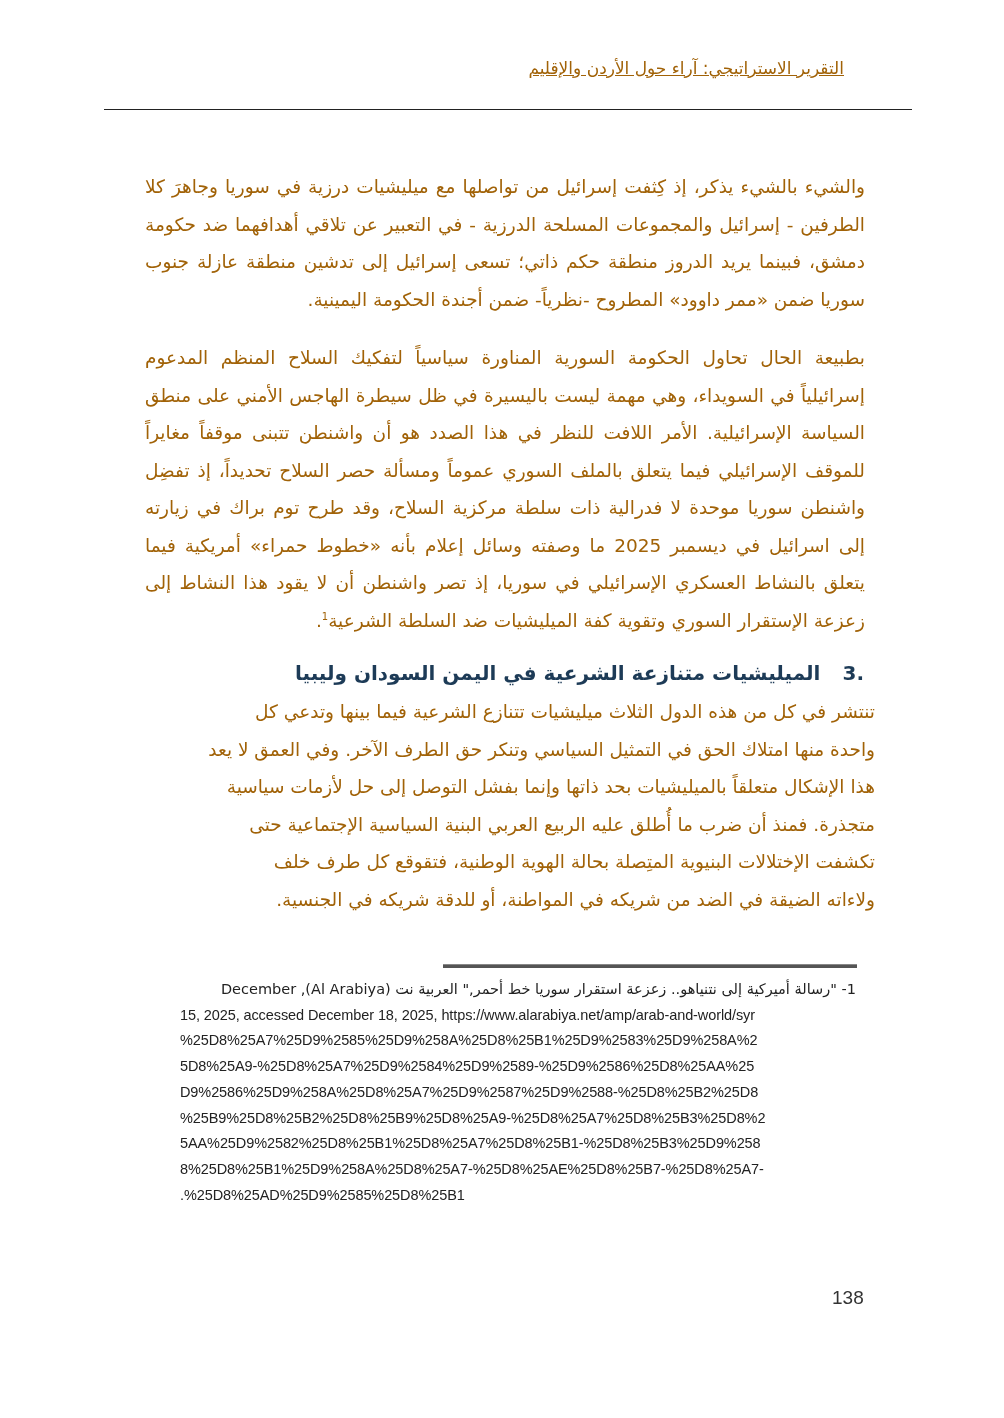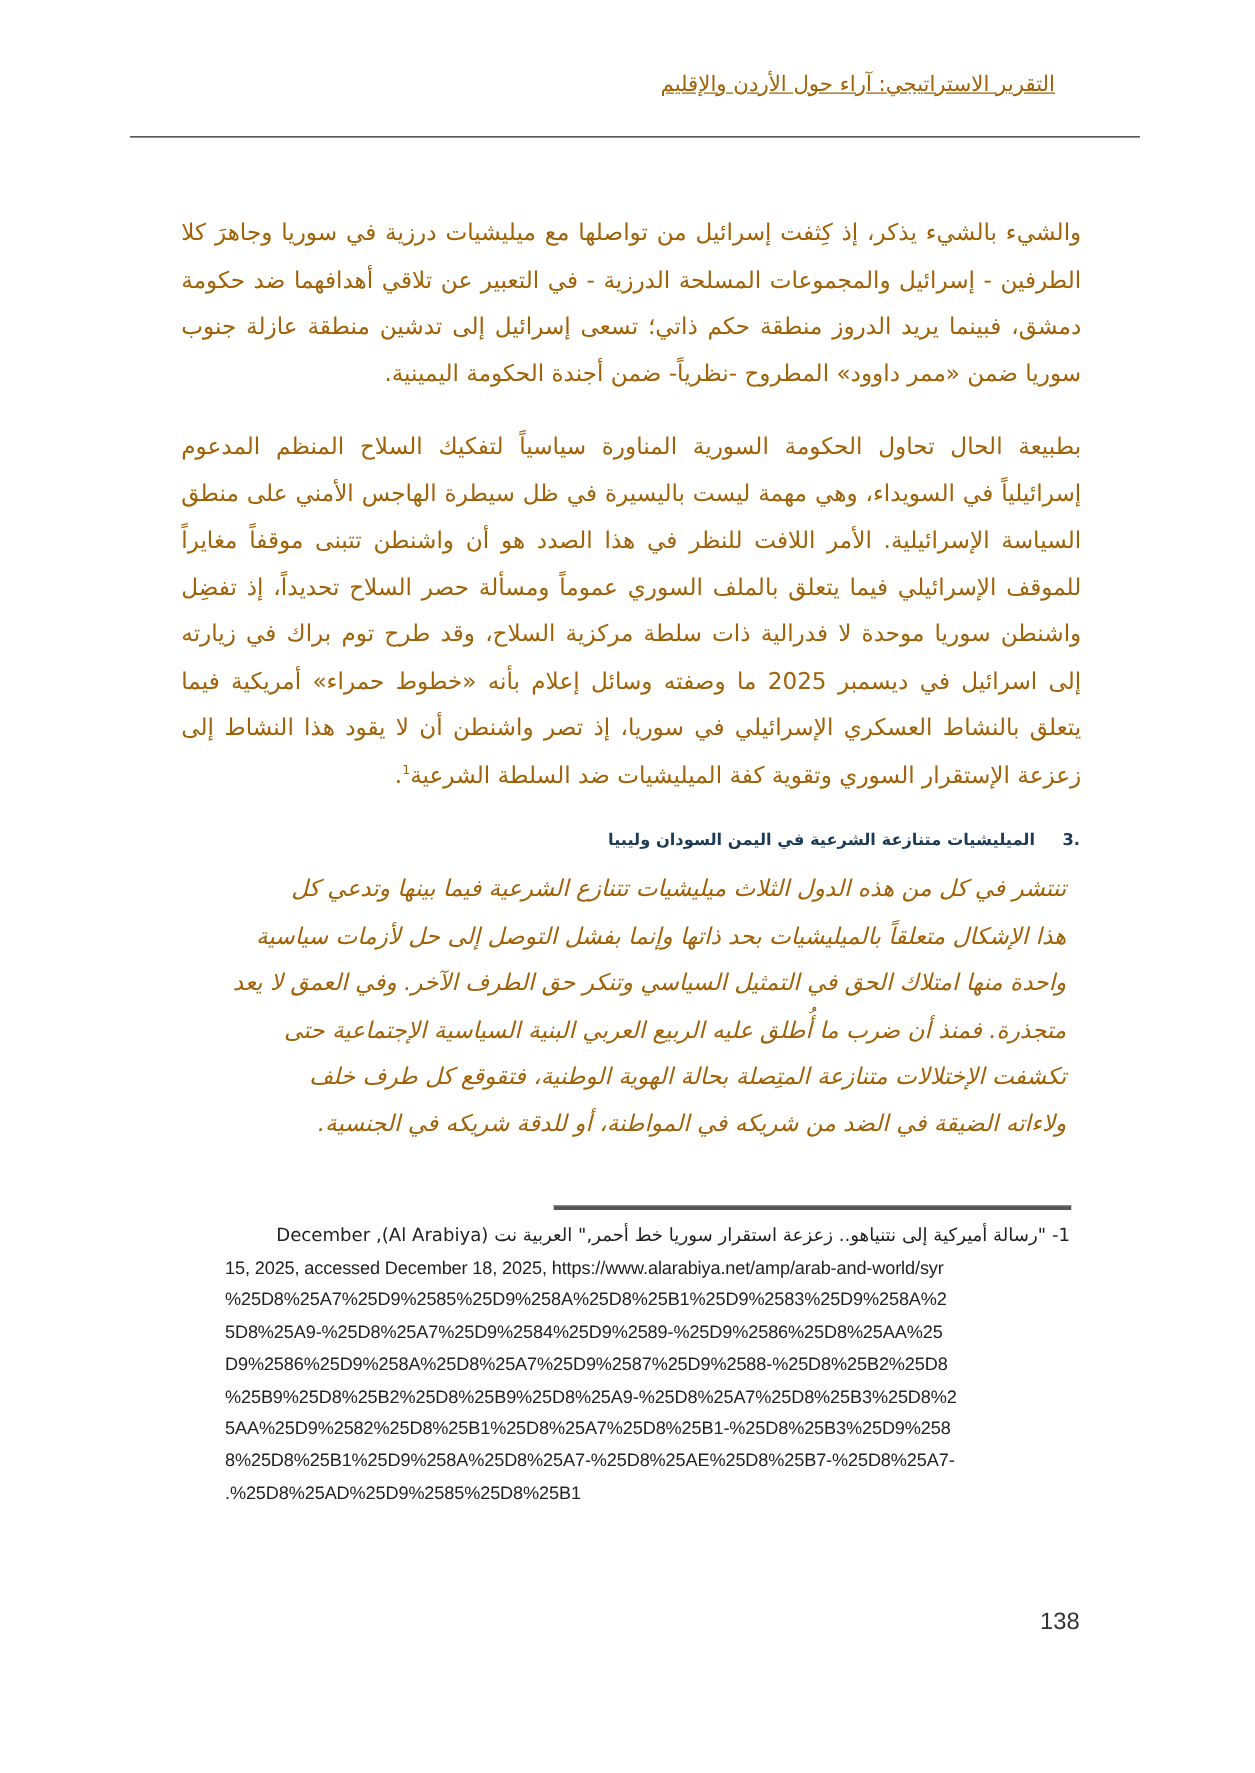--- a/index.html
+++ b/index.html
@@ -42,32 +42,31 @@
       text-align-last: right;
       font-size: 18.5px;
       line-height: 37.5px;
       color: #a16207;
     }
     .p1 { top: 168px; }
     .p2 { top: 339px; }
     .p3 {
       top: 693px;
       width: 690px;
-      left: 163px;
-      font-style: italic;
+      left: 185px;
     }
     .p3-line {
       display: block;
     }
     .section-heading {
       position: absolute;
       top: 655px;
       right: 140px;
       direction: rtl;
-      font-size: 13px;
+      font-size: 20px;
       font-weight: bold;
       color: #1d3b57;
       white-space: nowrap;
       line-height: 36px;
     }
     .section-number {
       display: inline-block;
       margin-left: 22px;
       direction: ltr;
     }
@@ -128,24 +127,24 @@
 <p class="body-text p1" style="margin:0">والشيء بالشيء يذكر، إذ كِثفت إسرائيل من تواصلها مع ميليشيات درزية في سوريا وجاهرَ كلا الطرفين - إسرائيل والمجموعات المسلحة الدرزية - في التعبير عن تلاقي أهدافهما ضد حكومة دمشق، فبينما يريد الدروز منطقة حكم ذاتي؛ تسعى إسرائيل إلى تدشين منطقة عازلة جنوب سوريا ضمن «ممر داوود» المطروح -نظرياً- ضمن أجندة الحكومة اليمينية.</p>
 
 <p class="body-text p2" style="margin:0"><span>بطبيعة الحال تحاول الحكومة السورية المناورة سياسياً لتفكيك السلاح المنظم المدعوم إسرائيلياً في السويداء، وهي مهمة ليست باليسيرة في ظل سيطرة الهاجس الأمني على منطق السياسة الإسرائيلية. الأمر اللافت للنظر في هذا الصدد هو أن واشنطن تتبنى موقفاً مغايراً للموقف الإسرائيلي فيما يتعلق بالملف السوري عموماً ومسألة حصر السلاح تحديداً، إذ تفضِل واشنطن سوريا موحدة لا فدرالية ذات سلطة مركزية السلاح، وقد طرح توم براك في زيارته إلى اسرائيل في ديسمبر 2025 ما وصفته وسائل إعلام بأنه «خطوط حمراء» أمريكية فيما يتعلق بالنشاط العسكري الإسرائيلي في سوريا، إذ تصر واشنطن أن لا يقود هذا النشاط إلى زعزعة الإستقرار السوري وتقوية كفة الميليشيات ضد السلطة الشرعية</span><sup class="fn-ref">1</sup><span>.</span></p>
 
 <div class="section-heading">
   <span class="section-number">3.</span><span>الميليشيات متنازعة الشرعية في اليمن السودان وليبيا</span>
 </div>
 
 <div class="body-text p3">
   <span class="p3-line">تنتشر في كل من هذه الدول الثلاث ميليشيات تتنازع الشرعية فيما بينها وتدعي كل</span>
+  <span class="p3-line">واحدة منها امتلاك الحق في التمثيل السياسي وتنكر حق الطرف الآخر. وفي العمق لا يعد</span>
   <span class="p3-line">هذا الإشكال متعلقاً بالميليشيات بحد ذاتها وإنما بفشل التوصل إلى حل لأزمات سياسية</span>
-  <span class="p3-line">واحدة منها امتلاك الحق في التمثيل السياسي وتنكر حق الطرف الآخر. وفي العمق لا يعد</span>
   <span class="p3-line">متجذرة. فمنذ أن ضرب ما أُطلق عليه الربيع العربي البنية السياسية الإجتماعية حتى</span>
-  <span class="p3-line">تكشفت الإختلالات متنازعة المتِصلة بحالة الهوية الوطنية، فتقوقع كل طرف خلف</span>
+  <span class="p3-line">تكشفت الإختلالات البنيوية المتِصلة بحالة الهوية الوطنية، فتقوقع كل طرف خلف</span>
   <span class="p3-line">ولاءاته الضيقة في الضد من شريكه في المواطنة، أو للدقة شريكه في الجنسية.</span>
 </div>
 
 <div class="footnote-rule"></div>
 
 <div class="footnote">
   <span class="fn-line first">1- "رسالة أميركية إلى نتنياهو.. زعزعة استقرار سوريا خط أحمر," العربية نت (Al Arabiya), December</span>
   <span class="fn-line ltr">15, 2025, accessed December 18, 2025, https://www.alarabiya.net/amp/arab-and-world/syr</span>
   <span class="fn-line ltr">%25D8%25A7%25D9%2585%25D9%258A%25D8%25B1%25D9%2583%25D9%258A%2</span>
   <span class="fn-line ltr">5D8%25A9-%25D8%25A7%25D9%2584%25D9%2589-%25D9%2586%25D8%25AA%25</span>

